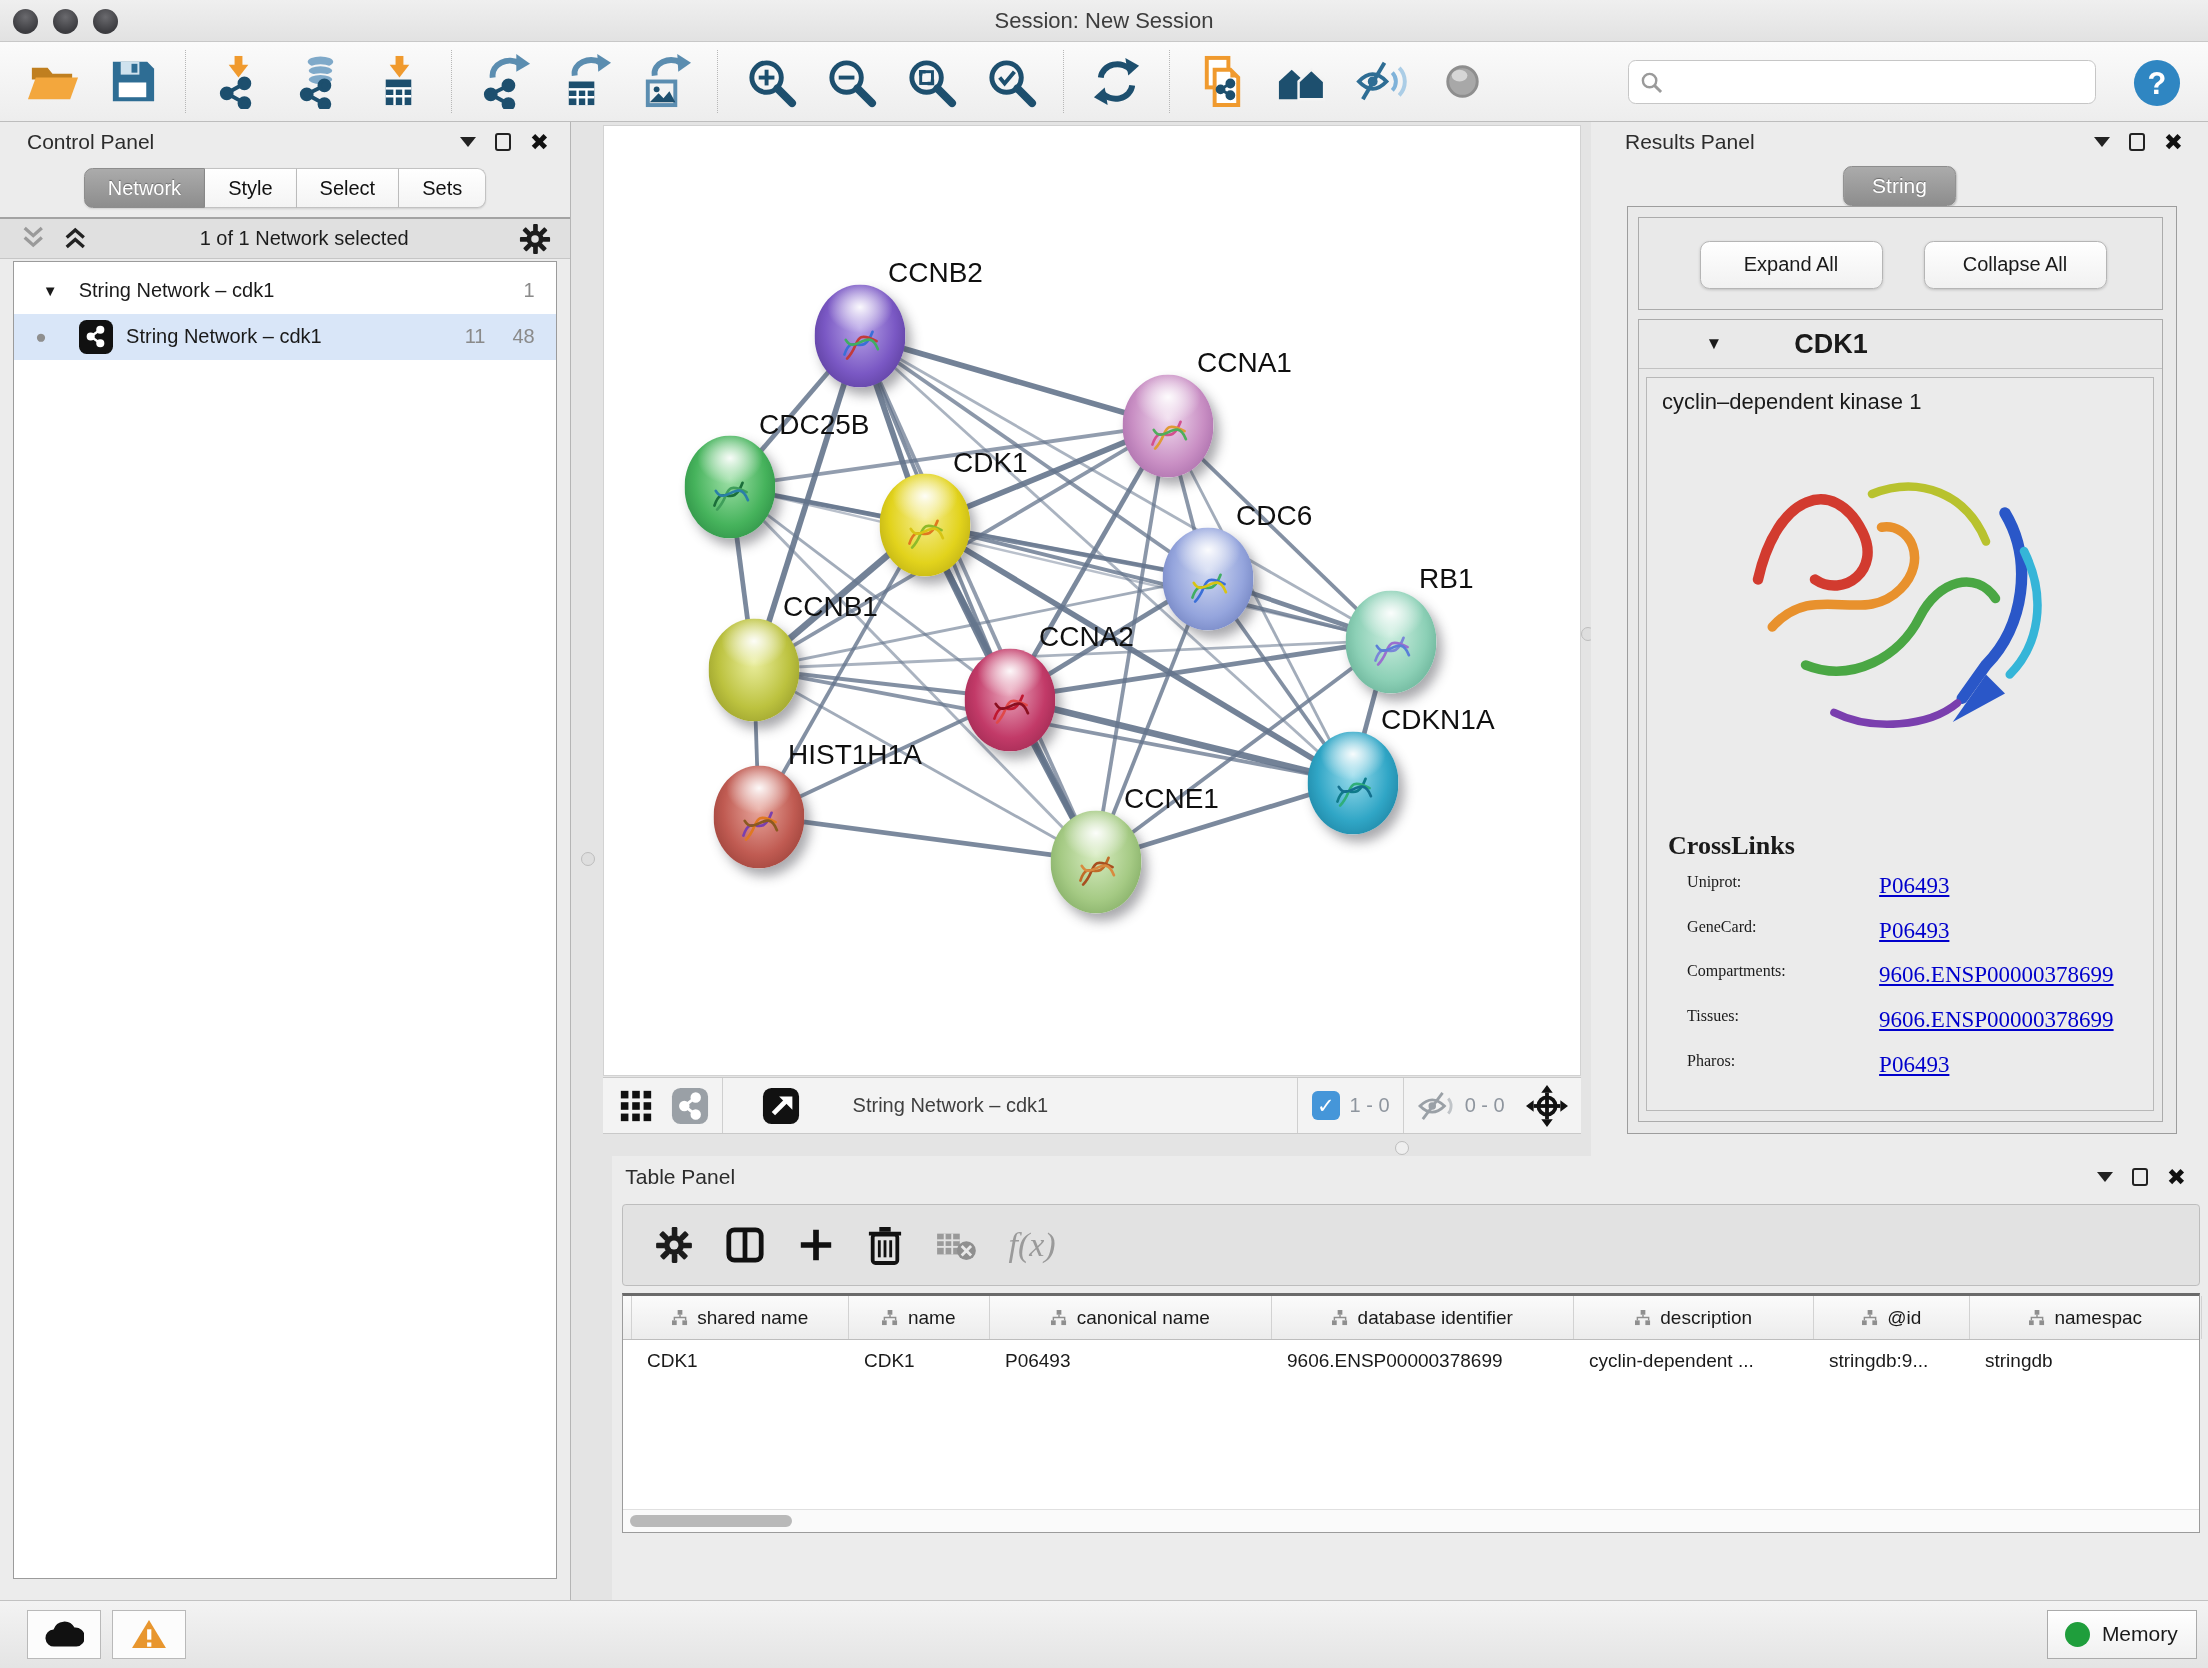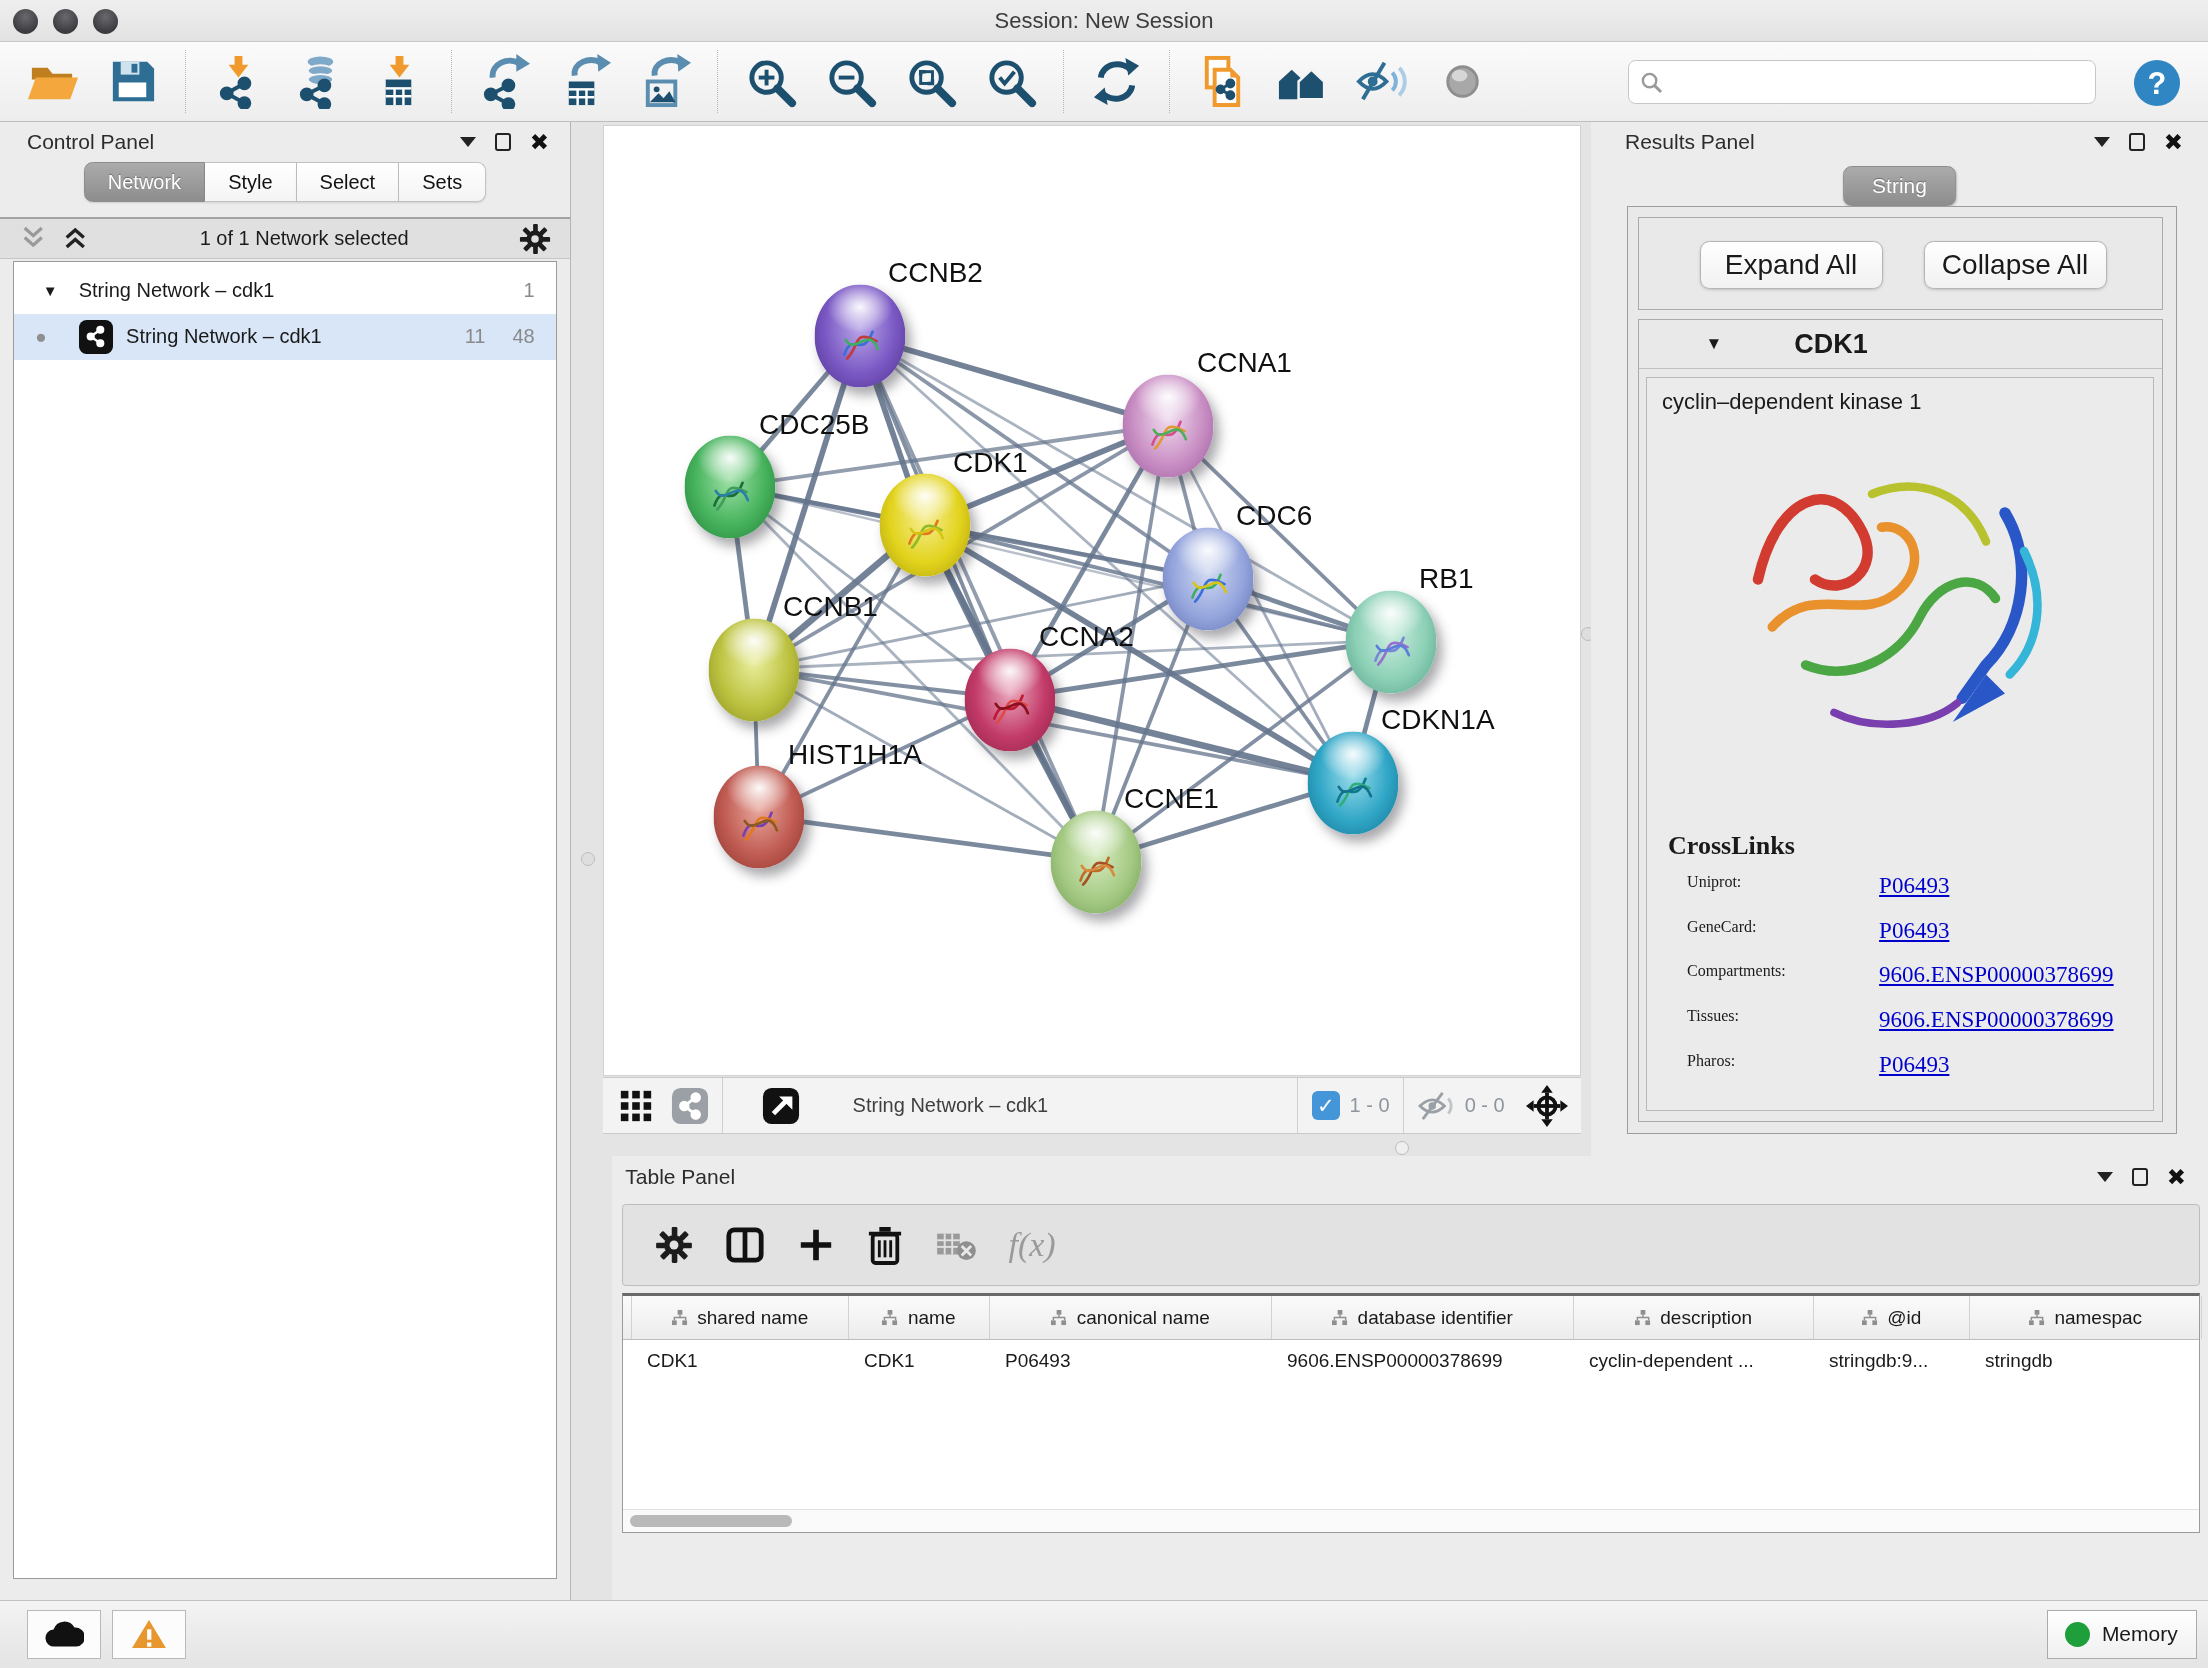--- a/index.html
+++ b/index.html
@@ -30,21 +30,21 @@
   .seg{display:flex;}
   .seg .sgb{font-size:20px;height:40px;padding:0 23px;display:flex;align-items:center;justify-content:center;background:linear-gradient(#ffffff,#f4f4f4);border:1px solid #c2c2c2;border-left-width:0;color:#111;box-shadow:0 1px 1.9px rgba(0,0,0,.12);}
   .seg .sgb:first-child{border-left-width:1px;border-radius:8.6px 0 0 8.6px;}
   .seg .sgb:last-child{border-radius:0 8.6px 8.6px 0;}
   .seg .sel{background:linear-gradient(#ababab,#8d8d8d);color:#fff;text-shadow:0 -1px 1px rgba(0,0,0,.35);border-color:#8d8d8d;}
 
   
   .control-panel{position:absolute;left:0;top:122px;width:571px;height:1478px;background:#ececec;border-right:1px solid #b5b5b5;}
   .cp-header{position:absolute;left:0;top:0;width:100%;height:40px;display:flex;align-items:center;padding:0 21px 0 27px;}
   .cp-header .winbtns{margin-left:auto;}
-  .cp-tabs{position:absolute;top:40px;left:0;width:100%;display:flex;justify-content:center;}
+  .cp-tabs{position:absolute;top:46px;left:0;width:100%;display:flex;justify-content:center;}
   .cp-status{position:absolute;top:95px;left:0;width:100%;height:42px;background:#e0e0e0;border-top:2px solid #a3a3a3;border-bottom:1px solid #c6c6c6;display:flex;align-items:center;padding:0 19px;}
   .cp-status .stxt{flex:1;text-align:center;font-size:20px;color:#1c1c1c;}
   .cp-list{position:absolute;left:13.3px;right:13.3px;top:139px;bottom:21px;background:#fff;border:1.9px solid #9b9b9b;}
   .net-row{position:relative;height:46px;display:flex;align-items:center;font-size:20px;}
   .net-row .count{color:#8a8a8a;}
   .row-sel{background:#d9e6f8;}
   .share-badge{width:34px;height:34px;border-radius:7.6px;background:#111;display:flex;align-items:center;justify-content:center;}
 
   
   .canvas-wrap{position:absolute;left:571px;top:122px;width:1021px;height:1478px;background:#e4e4e4;}
@@ -60,21 +60,21 @@
   .checkbox{width:28.5px;height:28.5px;border-radius:5.7px;background:#4596d9;color:#fff;font-size:21px;display:flex;align-items:center;justify-content:center;}
   .split-dot{position:absolute;width:14.3px;height:14.3px;border-radius:50%;background:#dedede;border:1px solid #bdbdbd;}
 
   
   .results-panel{position:absolute;left:1591px;top:122px;width:617px;height:1034px;background:#ececec;}
   .rp-header{position:absolute;top:0;left:0;width:100%;height:40px;display:flex;align-items:center;padding:0 25px 0 34px;gap:34px;}
   .rp-header .winbtns{margin-left:auto;}
   .rp-tab{position:absolute;top:44px;left:50%;transform:translateX(-50%);height:40px;padding:0 28.5px;background:linear-gradient(#ababab,#8d8d8d);border:1px solid #8d8d8d;border-radius:8.6px;color:#fff;font-size:21px;display:flex;align-items:center;text-shadow:0 -1px 1px rgba(0,0,0,.35);box-shadow:0 1px 1.9px rgba(0,0,0,.2);}
   .rp-outer{position:absolute;left:36px;top:84px;width:550px;height:928px;border:1.9px solid #9d9d9d;background:#e9e9e9;}
   .rp-btnbox{position:absolute;left:9.5px;top:9.5px;width:525px;height:93px;border:1px solid #ababab;}
-  .rp-btn{position:absolute;top:23px;height:48px;background:linear-gradient(#ffffff,#f1f1f1);border:1px solid #b5b5b5;border-radius:9.5px;font-size:28px;display:flex;align-items:center;justify-content:center;box-shadow:0 1px 2.9px rgba(0,0,0,.18);}
+  .rp-btn{position:absolute;top:23px;height:48px;background:linear-gradient(#ffffff,#f1f1f1);border:1px solid #b5b5b5;border-radius:9.5px;font-size:20px;display:flex;align-items:center;justify-content:center;box-shadow:0 1px 2.9px rgba(0,0,0,.18);}
   .rp-section{position:absolute;left:9.5px;top:112px;width:525px;height:803px;border:1px solid #ababab;}
   .rp-sec-head{position:absolute;top:0;left:0;width:100%;height:49px;display:flex;align-items:center;border-bottom:1px solid #c2c2c2;}
   .rp-content{position:absolute;left:7.6px;top:57px;width:508px;height:734px;border:1px solid #b8b8b8;background:#ebebeb;}
   .crosslinks{position:absolute;left:0;top:453px;width:100%;}
   .cl-row{position:absolute;left:40px;font-size:16px;}
   .cl-val{position:absolute;left:232px;color:#0000cc;text-decoration:underline;font-size:23px;white-space:nowrap;}
 
   
   .table-panel{position:absolute;left:612px;top:1156px;width:1597px;height:444px;background:#ececec;}
   .tp-header{position:absolute;top:0;left:0;width:100%;height:42px;display:flex;align-items:center;padding:0 23px 0 13.3px;}

